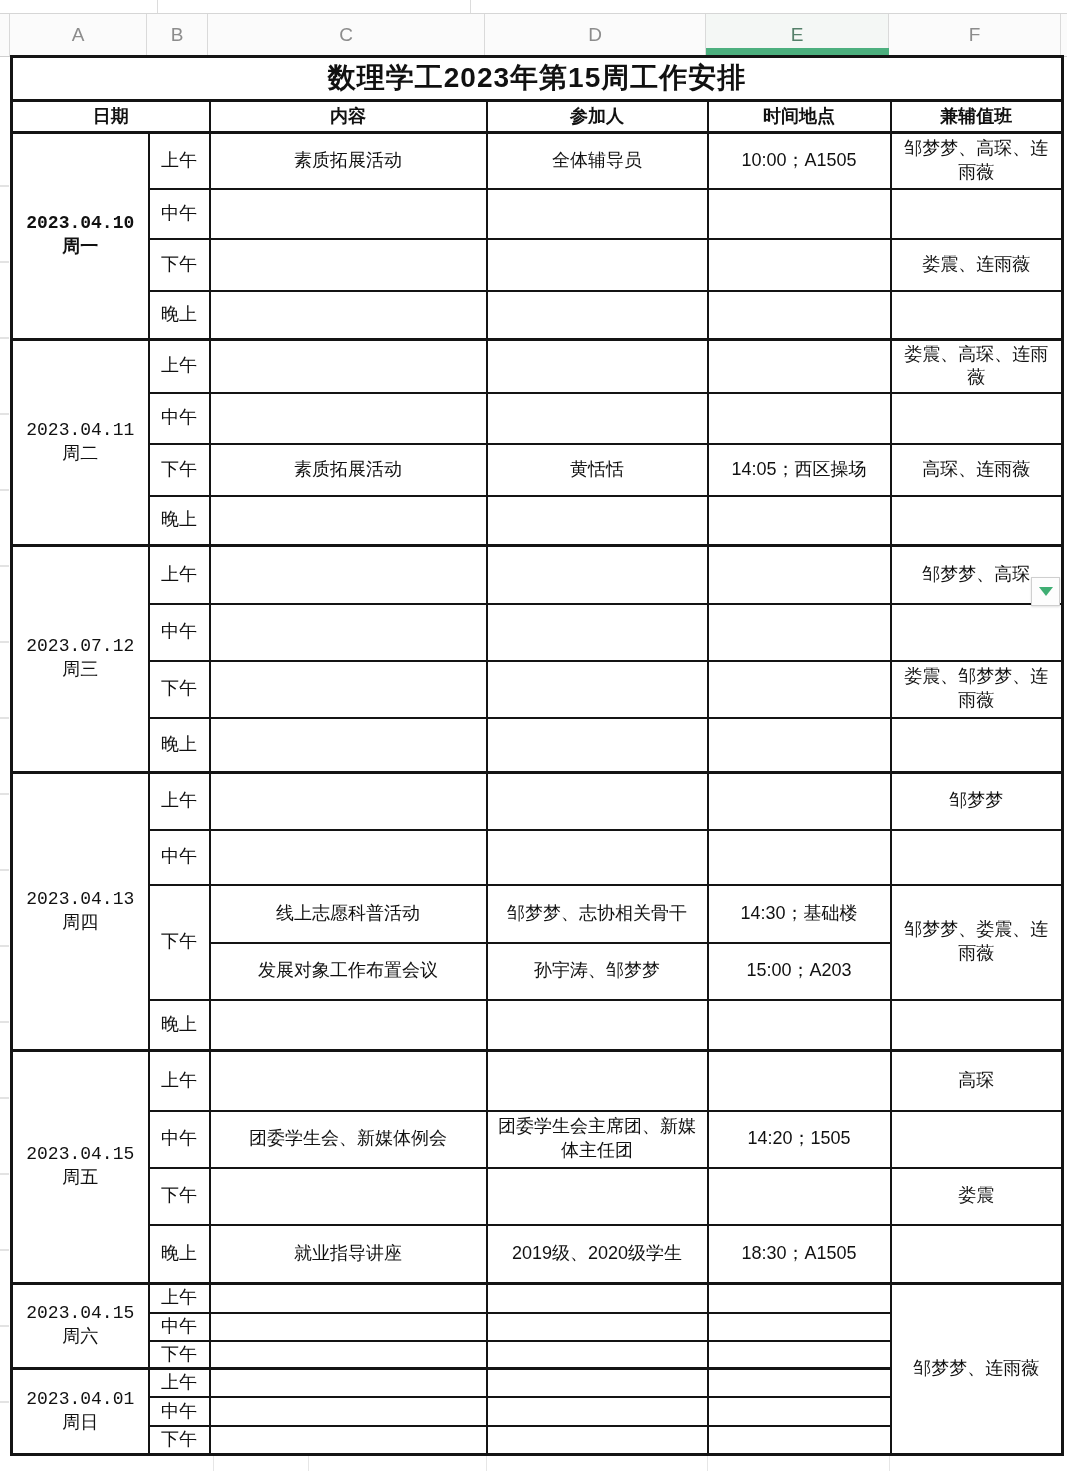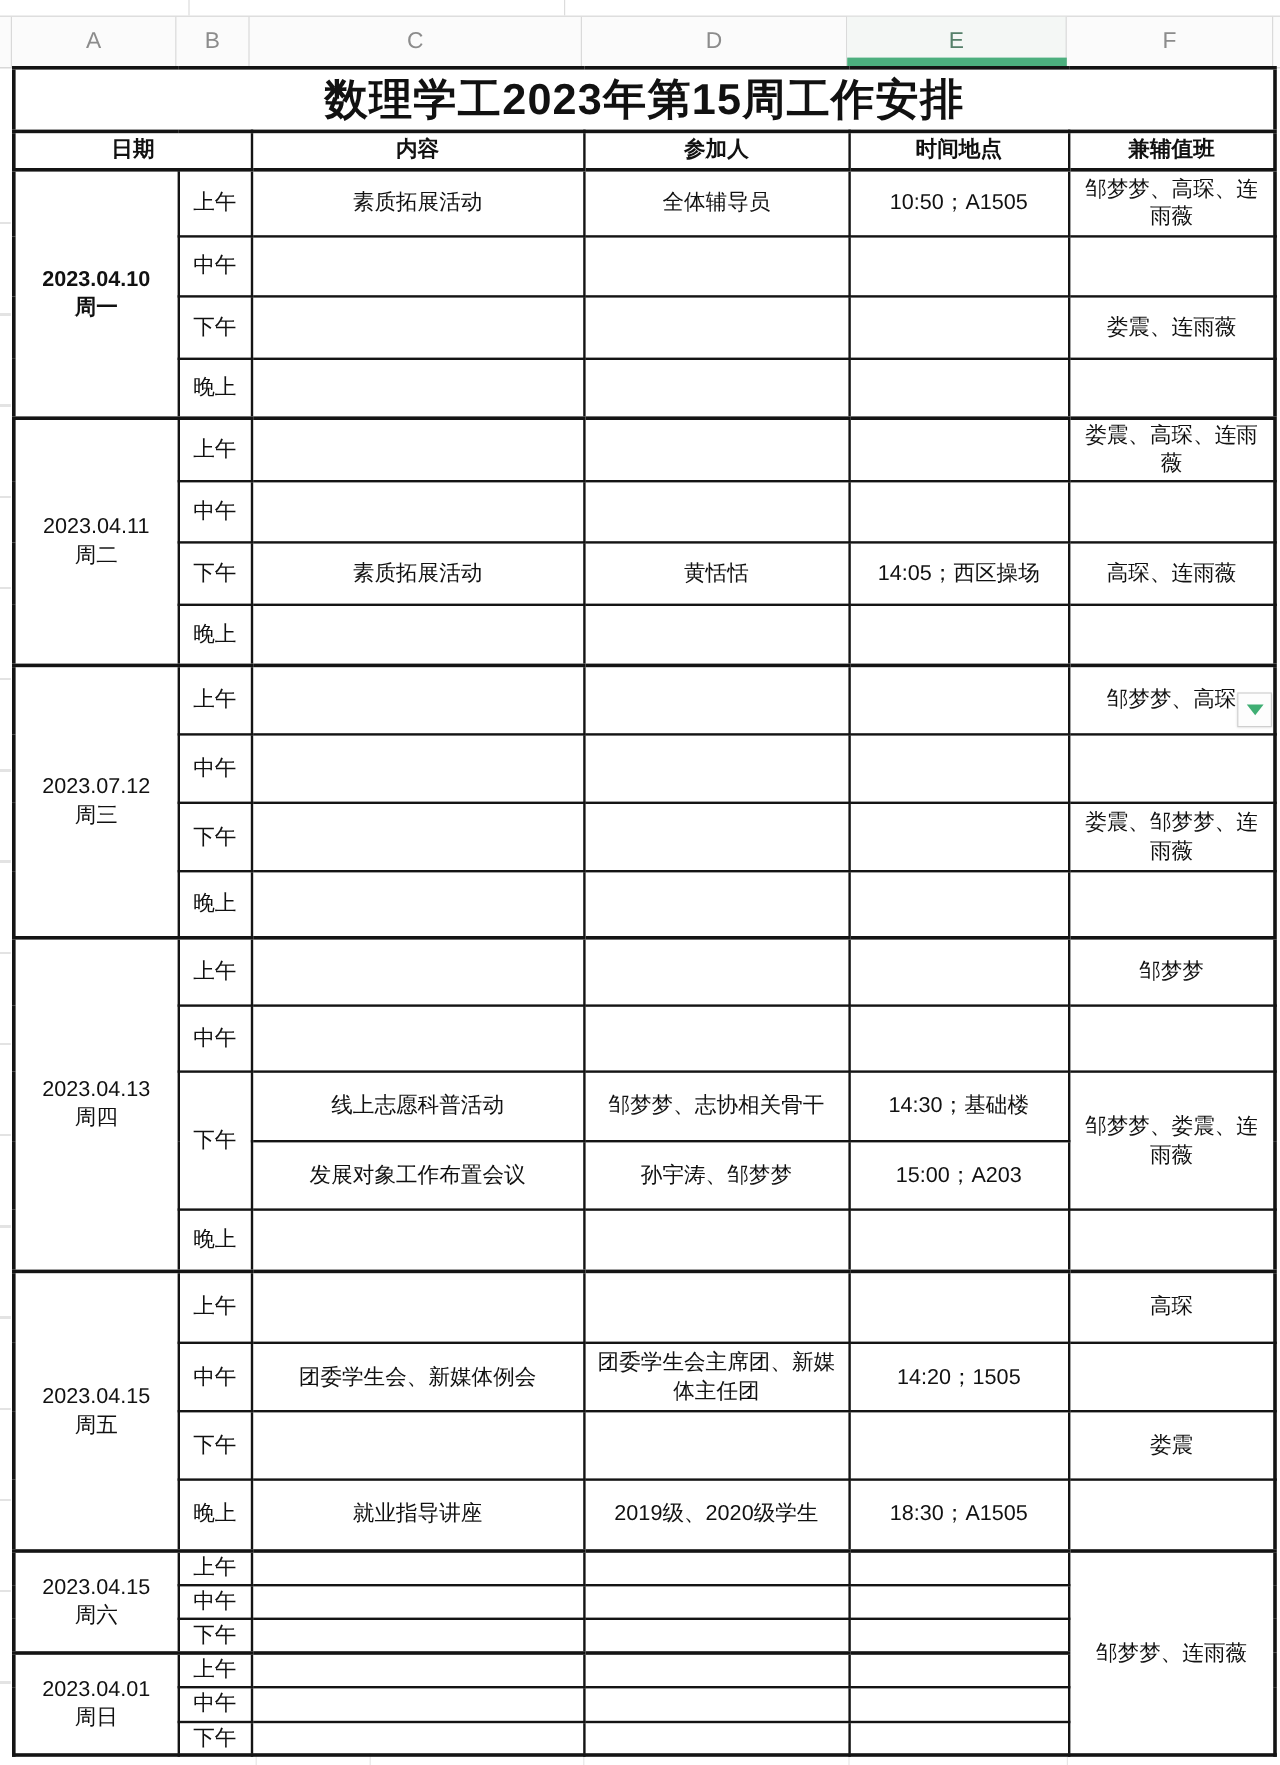--- a/index.html
+++ b/index.html
@@ -37,25 +37,25 @@
   }
   table.sched td{
     border:2px solid #141414;
     text-align:center;vertical-align:middle;
     font-size:18px;line-height:1.32;
     padding:1px 6px;overflow:hidden;
     background:#fff;
   }
   tr.title-row td{
     border-top:3px solid #141414;border-bottom:3px solid #141414;
-    font-size:36px;font-weight:bold;letter-spacing:1px;
+    font-size:28px;font-weight:bold;letter-spacing:1px;
   }
   tr.head-row td{font-weight:bold;border-bottom:3px solid #141414;}
   tr.block-start td{border-top:3px solid #141414;}
-  td.date-cell{font-family:Liberation Sans, sans-serif;font-size:17px;line-height:1.7;}
+  td.date-cell{font-family:Liberation Mono, monospace;font-size:17px;line-height:1.7;}
   td.date-cell.bold{font-weight:bold;}
   .bg-green td, td.bg-green{background:#cbdfbd;}
   .bg-blue td,  td.bg-blue {background:#bdd5ea;}
   .bg-yellow td,td.bg-yellow{background:#f7e29a;}
   
   .dropdown-btn{
     position:absolute;left:1031px;top:577px;width:29px;height:29px;
     background:#fdfdfd;border:1px solid #cfcfcf;box-sizing:border-box;
     display:flex;align-items:center;justify-content:center;
     box-shadow:0 1px 2px rgba(0,0,0,.12);
@@ -120,21 +120,21 @@
     </tr>
 
     <tr class="block-start bg-green" style="height:56px">
       <td class="date-cell bold" rowspan="4">
         <span>2023.04.10</span><br>
         <span>周一</span>
       </td>
       <td>上午</td>
       <td>素质拓展活动</td>
       <td>全体辅导员</td>
-      <td>10:50；A1505</td>
+      <td>10:00；A1505</td>
       <td>邹梦梦、高琛、连雨薇</td>
     </tr>
     <tr class="bg-green" style="height:50px">
       <td>中午</td>
       <td></td>
       <td></td>
       <td></td>
       <td></td>
     </tr>
     <tr class="bg-green" style="height:52px">

